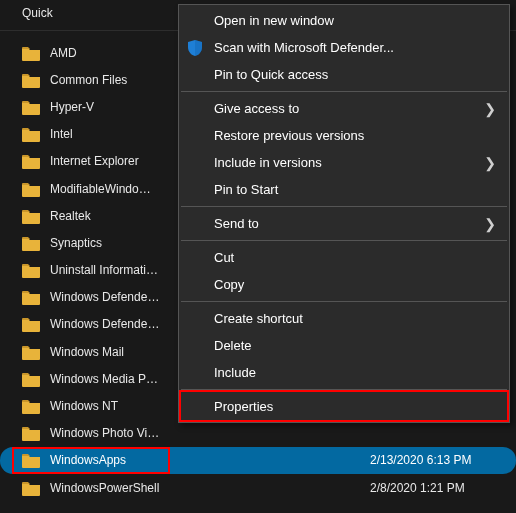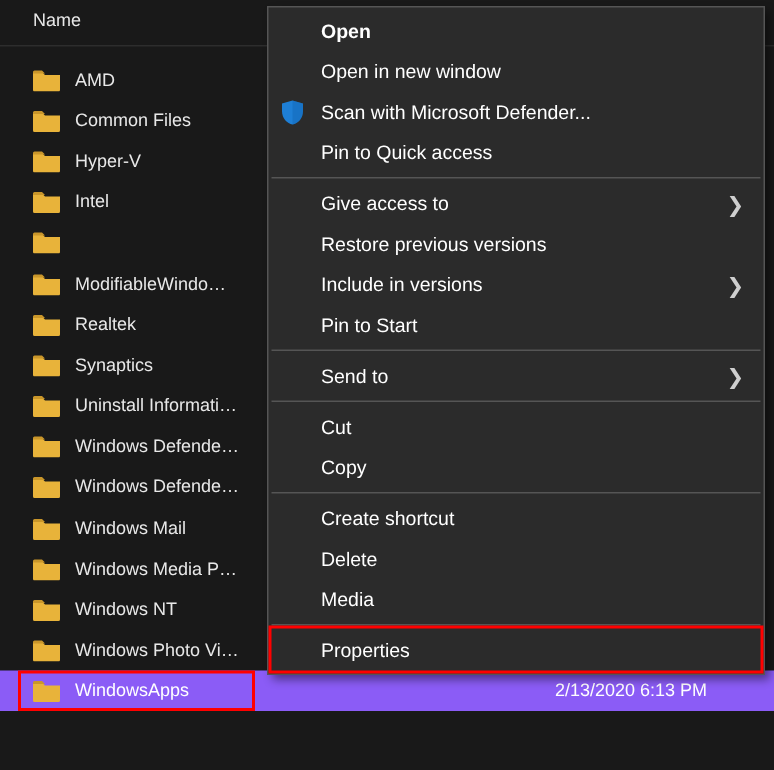--- a/index.html
+++ b/index.html
@@ -29,22 +29,23 @@
   .row {
     display: flex;
     align-items: center;
     height: 27.2px;
     padding-left: 22px;
     color: #e8e8e8;
     white-space: nowrap;
     position: relative;
   }
   .row.selected {
-    background: #8b5cf6;
+    background: #0369a1;
     color: #ffffff;
+    border-radius: 13px;
   }
   .row .highlight-box {
     position: absolute;
     left: 12px;
     top: 0;
     right: 346px;
     bottom: 0;
     border: 2.5px solid #ff0000;
     pointer-events: none;
   }
@@ -114,21 +115,21 @@
     right: -1px;
     height: 32px;
     border: 2.5px solid #ff0000;
     pointer-events: none;
   }
 </style>
 </head>
 <body>
 
 <div class="header">
-  <span>Name</span>
+  <span>Quick</span>
 </div>
 
 <div class="list" id="list">
     <div class="row">
       <span class="folder-icon">
         <svg viewBox="0 0 18 16">
           <path d="M0 3 h6 l2 2 h10 v10 a1 1 0 0 1 -1 1 h-16 a1 1 0 0 1 -1 -1 z" fill="#e8b33a"></path>
           <path d="M0 3 a1 1 0 0 1 1 -1 h5 l2 2 h-8 z" fill="#c9962a"></path>
         </svg>
       </span>
@@ -161,20 +162,21 @@
       </span>
       <span class="label">Intel</span>
     </div>
     <div class="row">
       <span class="folder-icon">
         <svg viewBox="0 0 18 16">
           <path d="M0 3 h6 l2 2 h10 v10 a1 1 0 0 1 -1 1 h-16 a1 1 0 0 1 -1 -1 z" fill="#e8b33a"></path>
           <path d="M0 3 a1 1 0 0 1 1 -1 h5 l2 2 h-8 z" fill="#c9962a"></path>
         </svg>
       </span>
+      <span class="label">Internet Explorer</span>
     </div>
     <div class="row">
       <span class="folder-icon">
         <svg viewBox="0 0 18 16">
           <path d="M0 3 h6 l2 2 h10 v10 a1 1 0 0 1 -1 1 h-16 a1 1 0 0 1 -1 -1 z" fill="#e8b33a"></path>
           <path d="M0 3 a1 1 0 0 1 1 -1 h5 l2 2 h-8 z" fill="#c9962a"></path>
         </svg>
       </span>
       <span class="label">ModifiableWindo…</span>
     </div>
@@ -263,26 +265,33 @@
       <span class="folder-icon">
         <svg viewBox="0 0 18 16">
           <path d="M0 3 h6 l2 2 h10 v10 a1 1 0 0 1 -1 1 h-16 a1 1 0 0 1 -1 -1 z" fill="#e8b33a"></path>
           <path d="M0 3 a1 1 0 0 1 1 -1 h5 l2 2 h-8 z" fill="#c9962a"></path>
         </svg>
       </span>
       <span class="label">WindowsApps</span>
       <span class="date">2/13/2020 6:13 PM</span>
       <div class="highlight-box"></div>
     </div>
+    <div class="row">
+      <span class="folder-icon">
+        <svg viewBox="0 0 18 16">
+          <path d="M0 3 h6 l2 2 h10 v10 a1 1 0 0 1 -1 1 h-16 a1 1 0 0 1 -1 -1 z" fill="#e8b33a"></path>
+          <path d="M0 3 a1 1 0 0 1 1 -1 h5 l2 2 h-8 z" fill="#c9962a"></path>
+        </svg>
+      </span>
+      <span class="label">WindowsPowerShell</span>
+      <span class="date">2/8/2020 1:21 PM</span>
+    </div>
   </div>
 
 <div class="ctx">
-  <div class="mi bold">
-      <span>Open</span>
-    </div>
   <div class="mi">
       <span>Open in new window</span>
     </div>
   <div class="mi">
     <span class="icon-slot">
       <svg viewBox="0 0 18 18">
           <path d="M9 1 L16 3 V8 C16 13 12.6 16.3 9 17 C5.4 16.3 2 13 2 8 V3 Z" fill="#1e7fd6"></path>
           <path d="M9 1 L16 3 V8 C16 13 12.6 16.3 9 17 Z" fill="#0f5fa8" opacity="0.35"></path>
         </svg>
     </span>
@@ -319,20 +328,20 @@
       <span>Copy</span>
     </div>
   <div class="sep"></div>
   <div class="mi">
       <span>Create shortcut</span>
     </div>
   <div class="mi">
       <span>Delete</span>
     </div>
   <div class="mi">
-      <span>Media</span>
+      <span>Include</span>
     </div>
   <div class="sep"></div>
   <div class="mi" style="position:relative">
     <span>Properties</span>
     <div class="mi-highlight" style="top:-3px"></div>
   </div>
 </div>
 
 </body></html>

